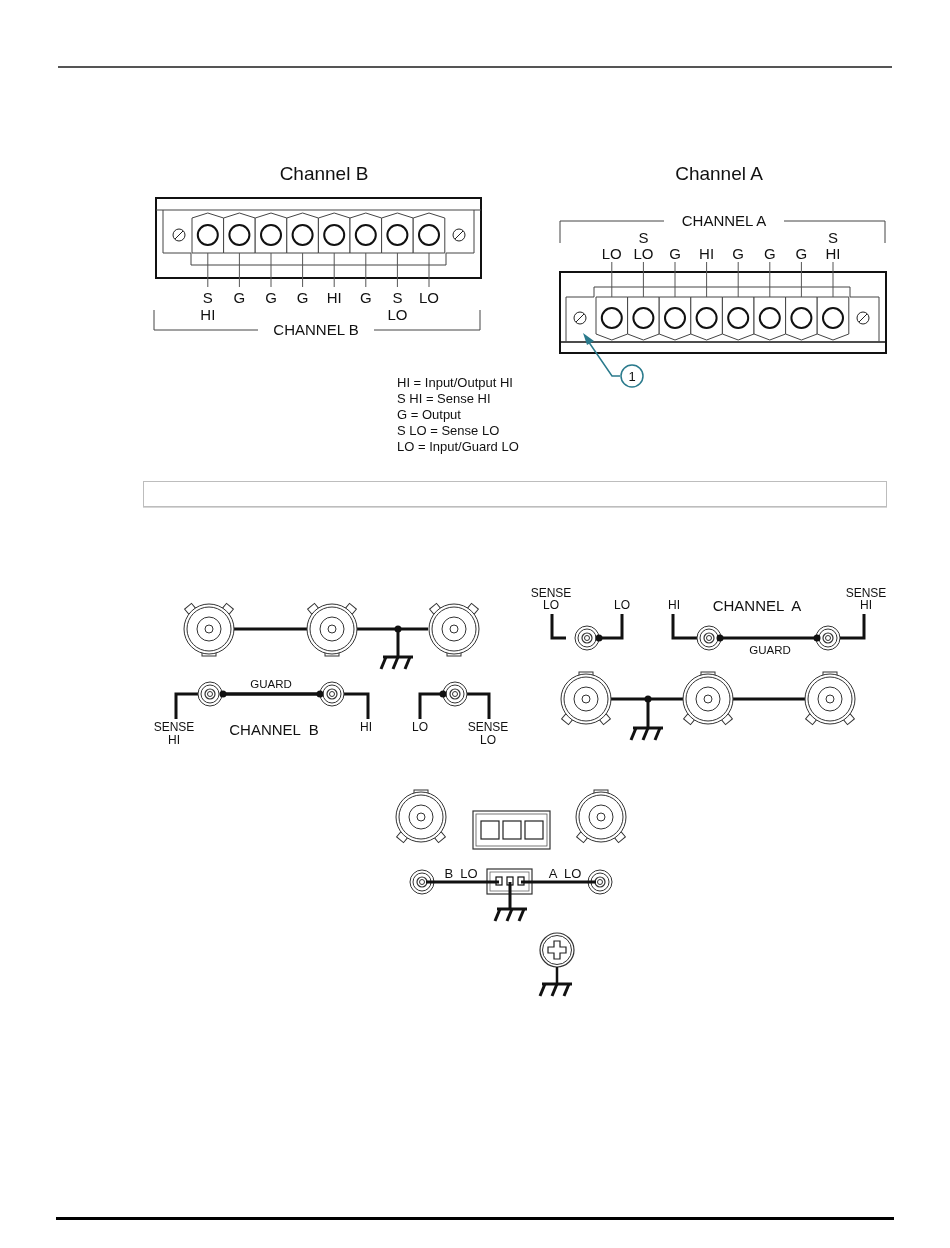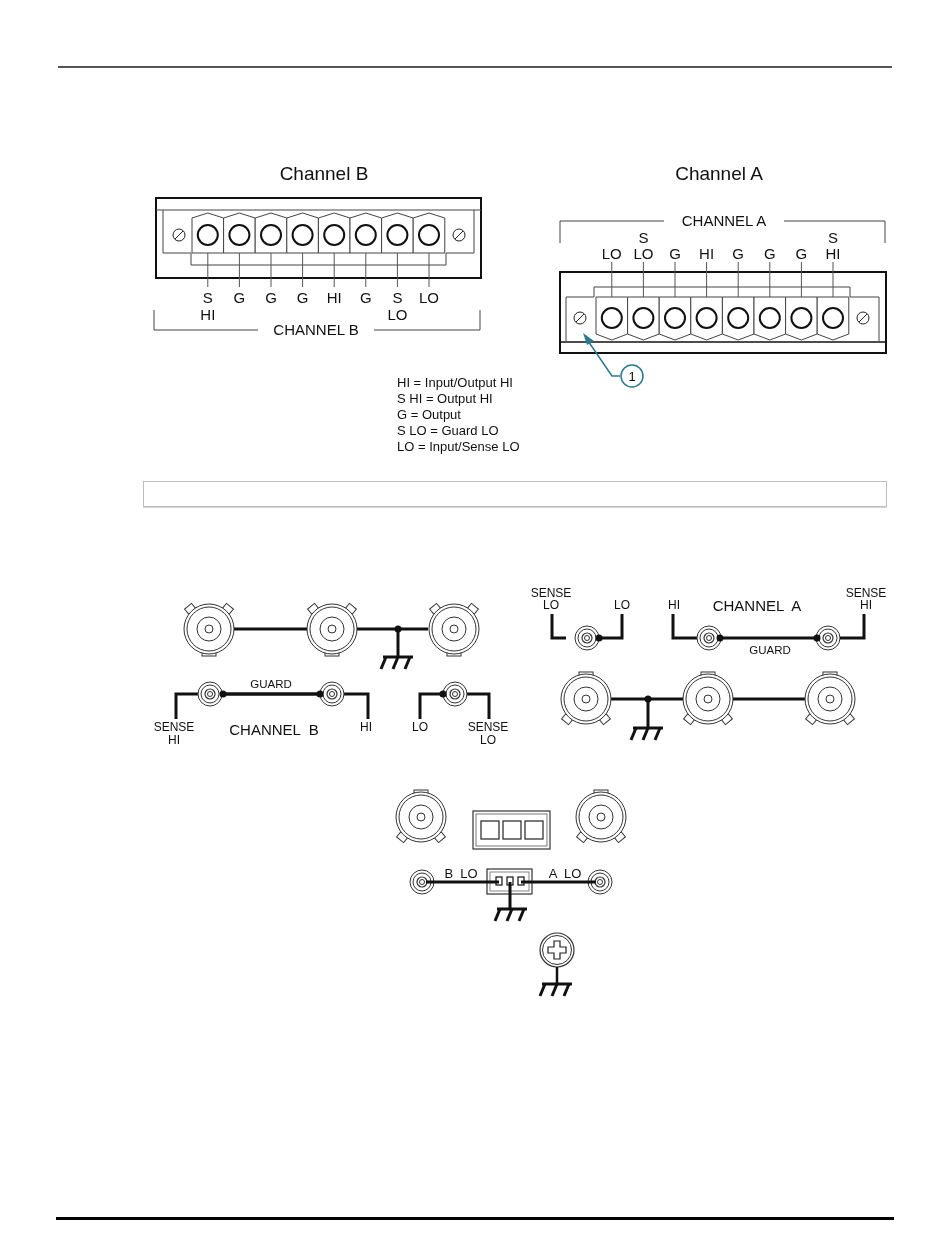--- a/index.html
+++ b/index.html
@@ -304,17 +304,17 @@
       <circle cx="557" cy="950" r="14.5" fill="none" stroke="#333" stroke-width="1"></circle>
       <path d="M554,941 h6 v6 h6 v6 h-6 v6 h-6 v-6 h-6 v-6 h6 z" fill="#fff" stroke="#222" stroke-width="1.2"></path>
       <line x1="557" y1="967" x2="557" y2="984" stroke="#111" stroke-width="2.5"></line>
       <use href="#ground" x="557" y="984"></use>
     </g>
   </g>
 </svg>
 
 <div class="legend">
   <div>HI = Input/Output HI</div>
-  <div>S HI = Output HI</div>
+  <div>S HI = Sense HI</div>
   <div>G = Output</div>
-  <div>S LO = Guard LO</div>
-  <div>LO = Input/Sense LO</div>
+  <div>S LO = Sense LO</div>
+  <div>LO = Input/Guard LO</div>
 </div>
 
 </body></html>

